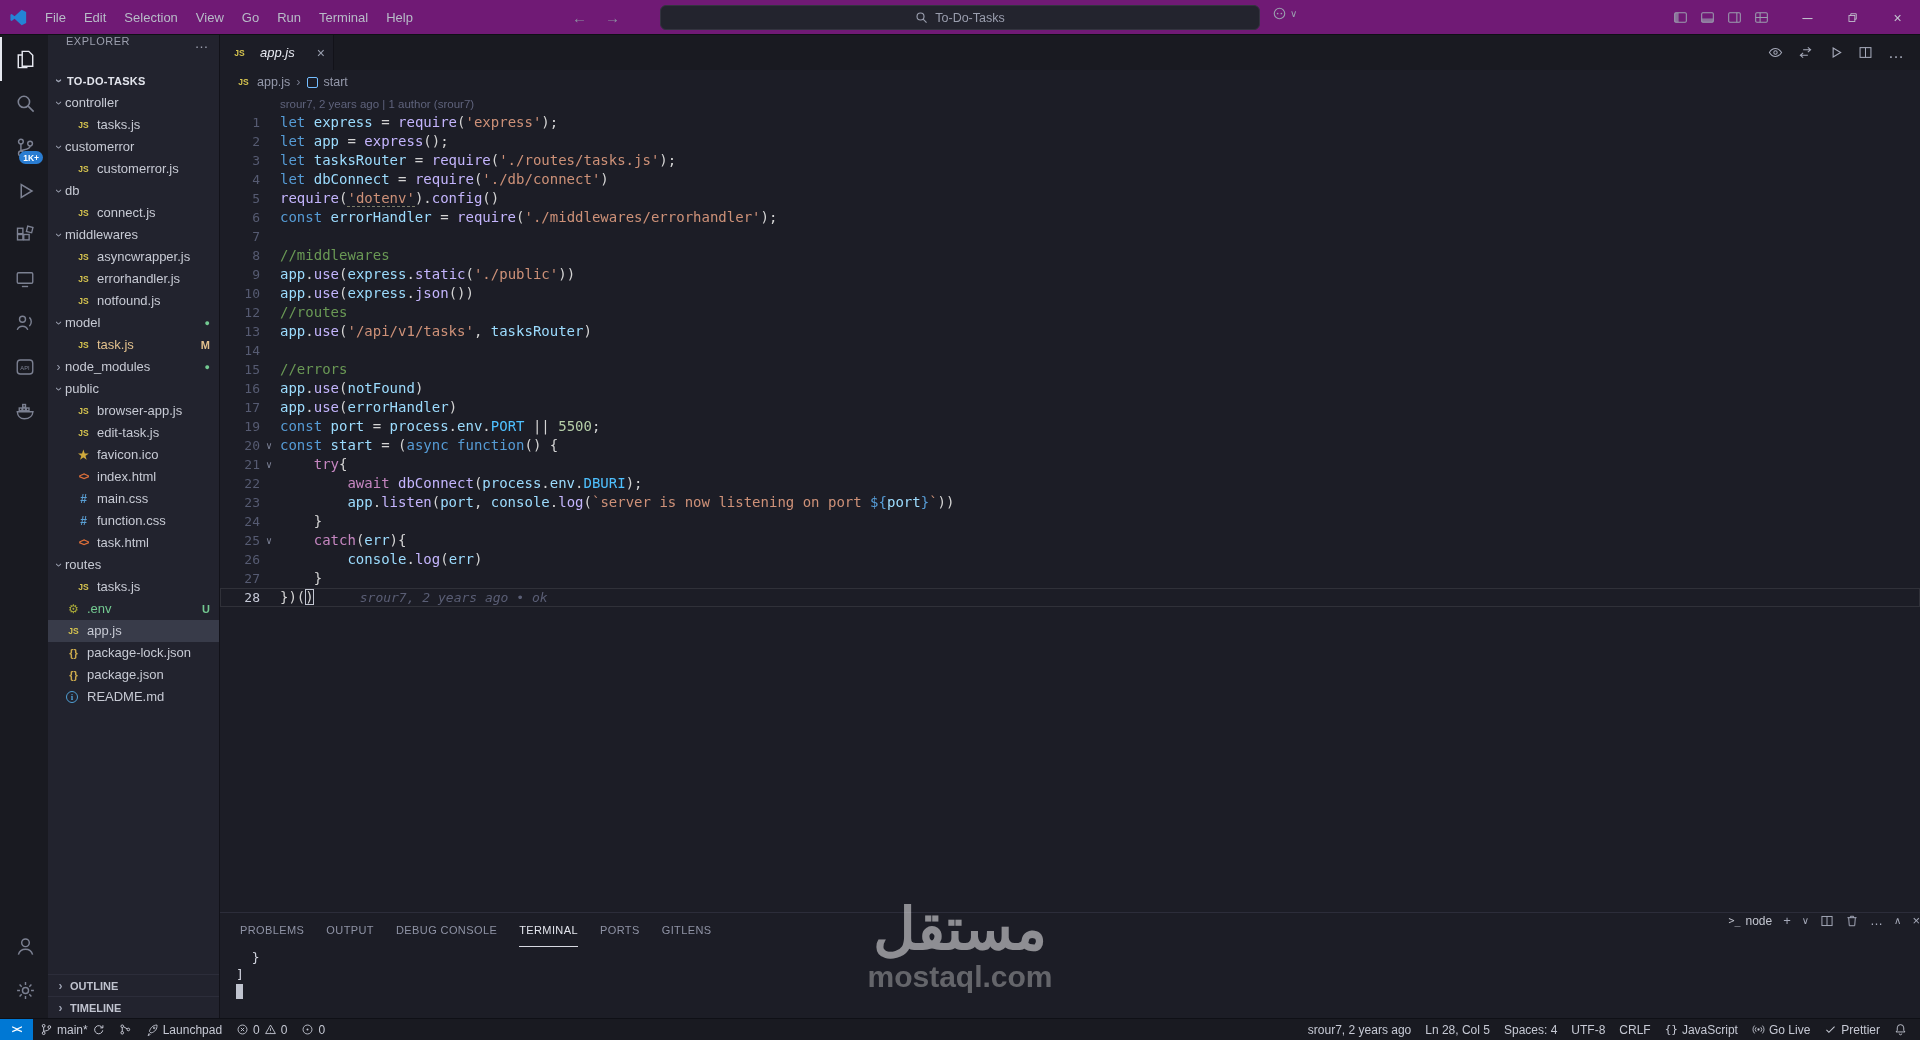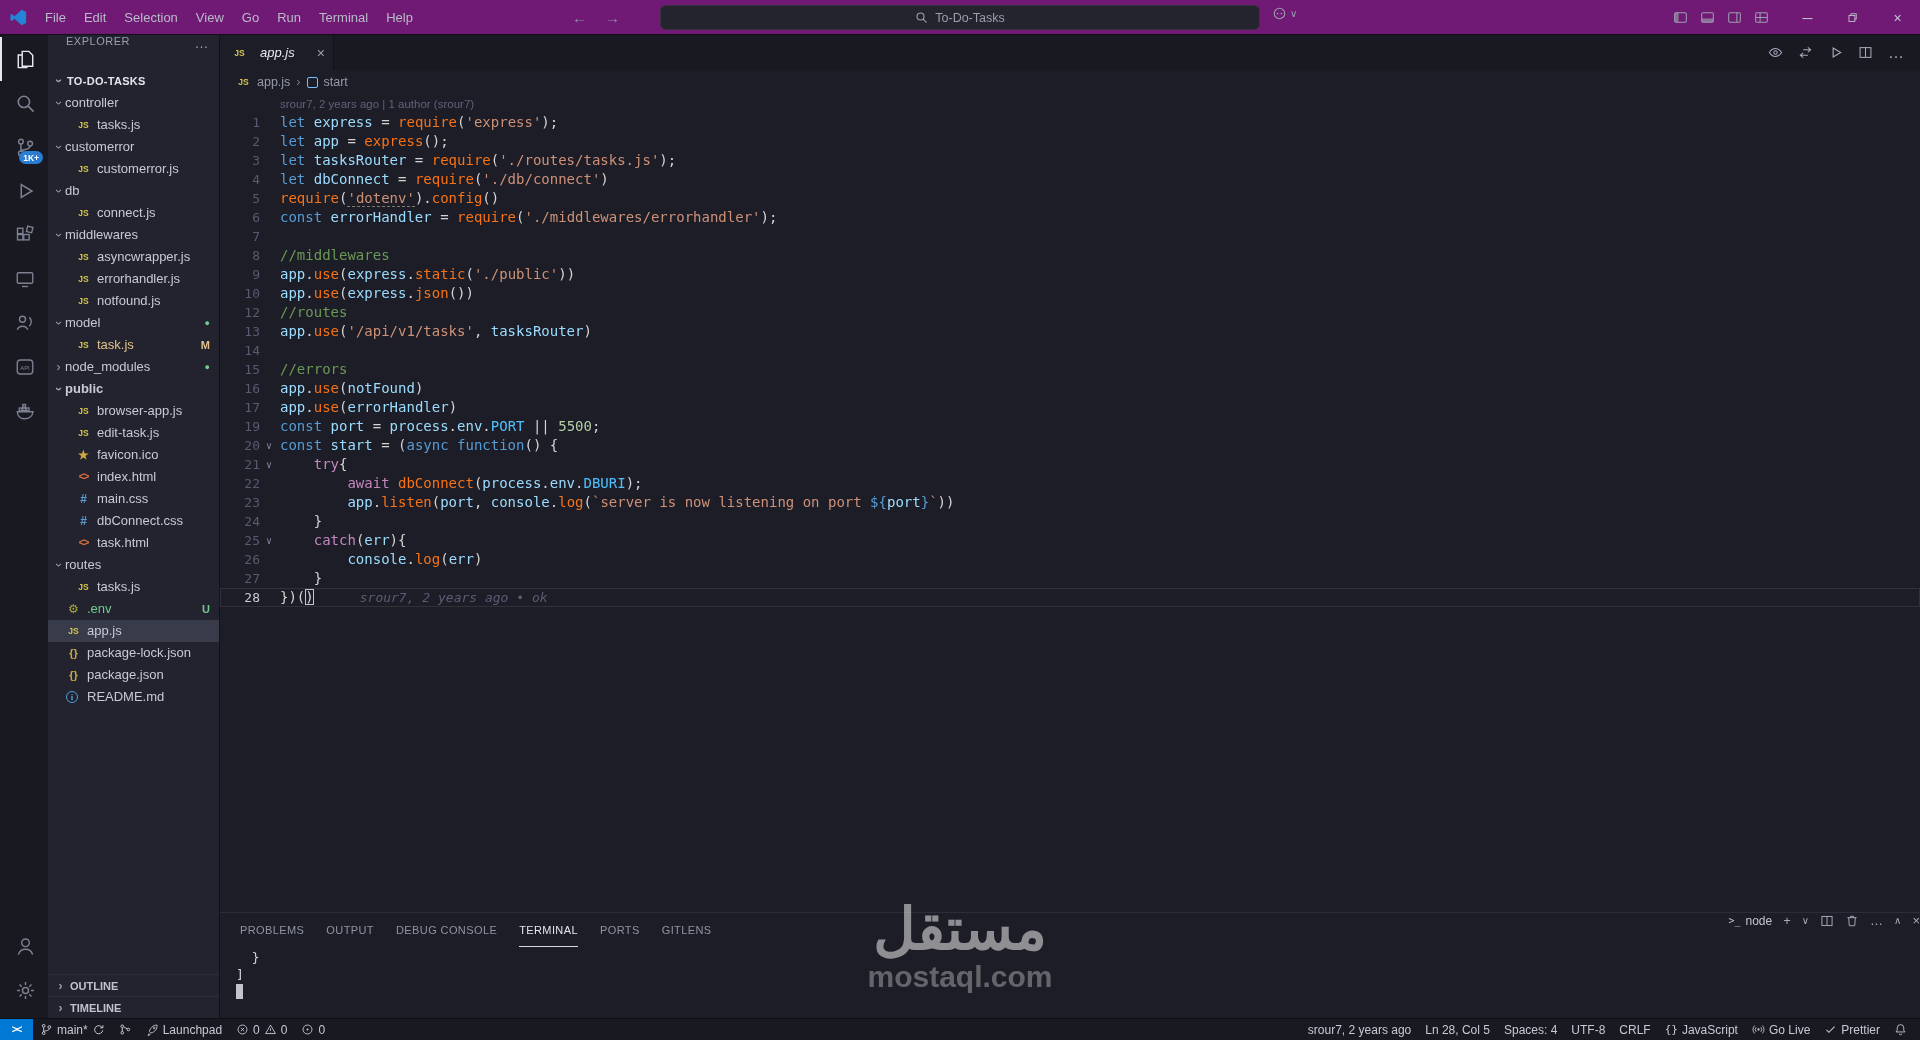--- a/index.html
+++ b/index.html
@@ -64,21 +64,21 @@
 .code-area{flex:1;overflow:hidden;font-family:"DejaVu Sans Mono",monospace;font-size:14px;position:relative;padding-top:2px}
 .codelens{height:17px;line-height:17px;padding-left:60px;color:#5f637c;font-size:11.5px;font-family:"Liberation Sans",sans-serif}
 .code-line{display:flex;height:19px;line-height:19px;white-space:pre}
 .code-line .ln{width:40px;flex:none;text-align:right;color:#565b72;font-size:13px}
 .code-line .ln.act{color:#c6cad8}
 .code-line .fold{width:18px;flex:none;text-align:center;color:#7d8297;font-size:10px}
 .code-line .code{flex:none;padding-left:2px}
 .blame{color:#5a5e75;font-style:italic;margin-left:46px;font-size:13px}
 .current{outline:1px solid rgba(255,255,255,.09);outline-offset:-1px}
 .tk-k{color:#569cd6}.tk-ctrl{color:#c586c0}.tk-v{color:#9cdcfe}.tk-cst{color:#4fc1ff}
-.tk-fn{color:#f97316}.tk-s{color:#ce9178}.tk-c{color:#6a9955}.tk-n{color:#b5cea8}.tk-p{color:#d4d4d4}
+.tk-fn{color:#c4b5fd}.tk-s{color:#ce9178}.tk-c{color:#6a9955}.tk-n{color:#b5cea8}.tk-p{color:#d4d4d4}
 .tk-su{color:#ce9178;border-bottom:1px dashed rgba(200,200,160,.55)}
 .tk-cur{color:#d4d4d4;outline:1px solid #c2c6d2;outline-offset:-1px}
 
 .panel{height:106px;flex:none;border-top:1px solid #2c2d3a;display:flex;flex-direction:column;background:#1c1d26}
 .panel-header{height:34px;flex:none;display:flex;align-items:flex-start;padding:0 0 0 20px}
 .panel-tab{margin-right:22px;font-size:11px;letter-spacing:.4px;color:#8f93a5;height:34px;line-height:34px;white-space:nowrap}
 .panel-tab.active{color:#e4e6ee;border-bottom:1px solid #d7d9e2}
 .panel-actions{margin-left:auto;display:flex;align-items:center;gap:11px;color:#a6aaba;font-size:13px}
 .pa-node{display:flex;align-items:center;gap:5px;font-size:12px;color:#c3c6d0}
 .pa-glyph{cursor:default}
@@ -302,21 +302,21 @@
         <div class="tree-row" style="padding-left: 28px;">
           <span class="ficon fi-js">JS</span>
           <span class="tree-label c-modified">task.js</span>
           <span class="badge-area b-mod">M</span>
         </div>
         <div class="tree-row" style="padding-left: 4px;">
           <span class="chev">›</span>
           <span class="tree-label">node_modules</span>
           <span class="badge-area b-dot">●</span>
         </div>
-        <div class="tree-row" style="padding-left: 4px; font-weight: bold;">
+        <div class="tree-row" style="padding-left: 4px;">
           <span class="chev open">›</span>
           <span class="tree-label">public</span>
         </div>
         <div class="tree-row" style="padding-left: 28px;">
           <span class="ficon fi-js">JS</span>
           <span class="tree-label">browser-app.js</span>
         </div>
         <div class="tree-row" style="padding-left: 28px;">
           <span class="ficon fi-js">JS</span>
           <span class="tree-label">edit-task.js</span>
@@ -328,21 +328,21 @@
         <div class="tree-row" style="padding-left: 28px;">
           <span class="ficon fi-html">&lt;&gt;</span>
           <span class="tree-label">index.html</span>
         </div>
         <div class="tree-row" style="padding-left: 28px;">
           <span class="ficon fi-css">#</span>
           <span class="tree-label">main.css</span>
         </div>
         <div class="tree-row" style="padding-left: 28px;">
           <span class="ficon fi-css">#</span>
-          <span class="tree-label">dbConnect.css</span>
+          <span class="tree-label">function.css</span>
         </div>
         <div class="tree-row" style="padding-left: 28px;">
           <span class="ficon fi-html">&lt;&gt;</span>
           <span class="tree-label">task.html</span>
         </div>
         <div class="tree-row" style="padding-left: 4px;">
           <span class="chev open">›</span>
           <span class="tree-label">routes</span>
         </div>
         <div class="tree-row" style="padding-left: 28px;">

